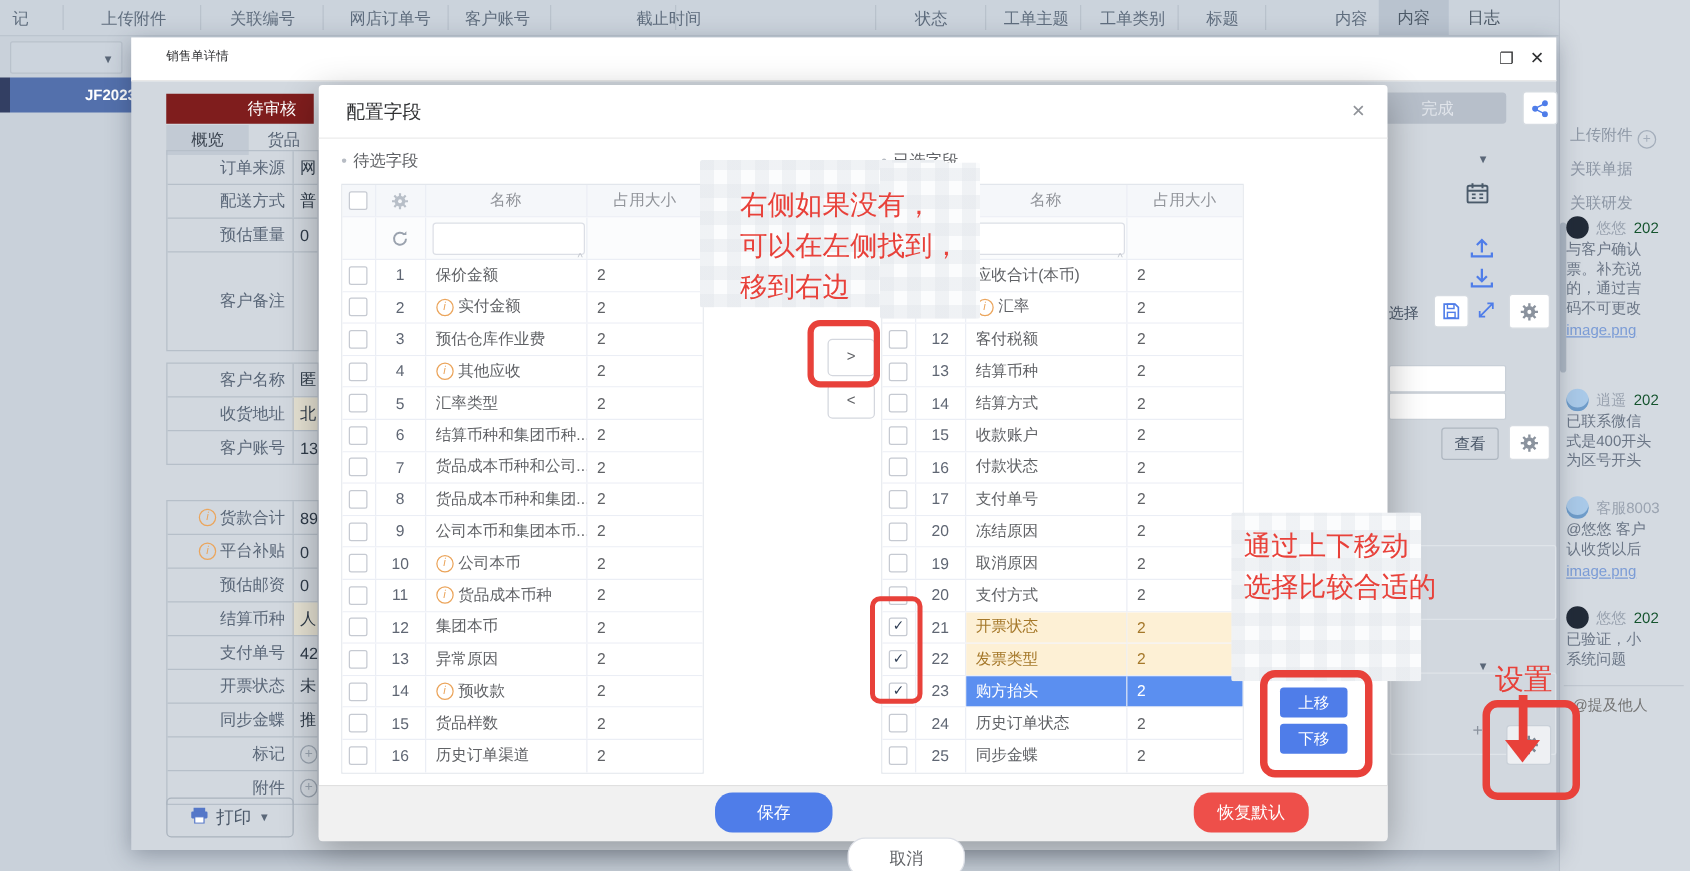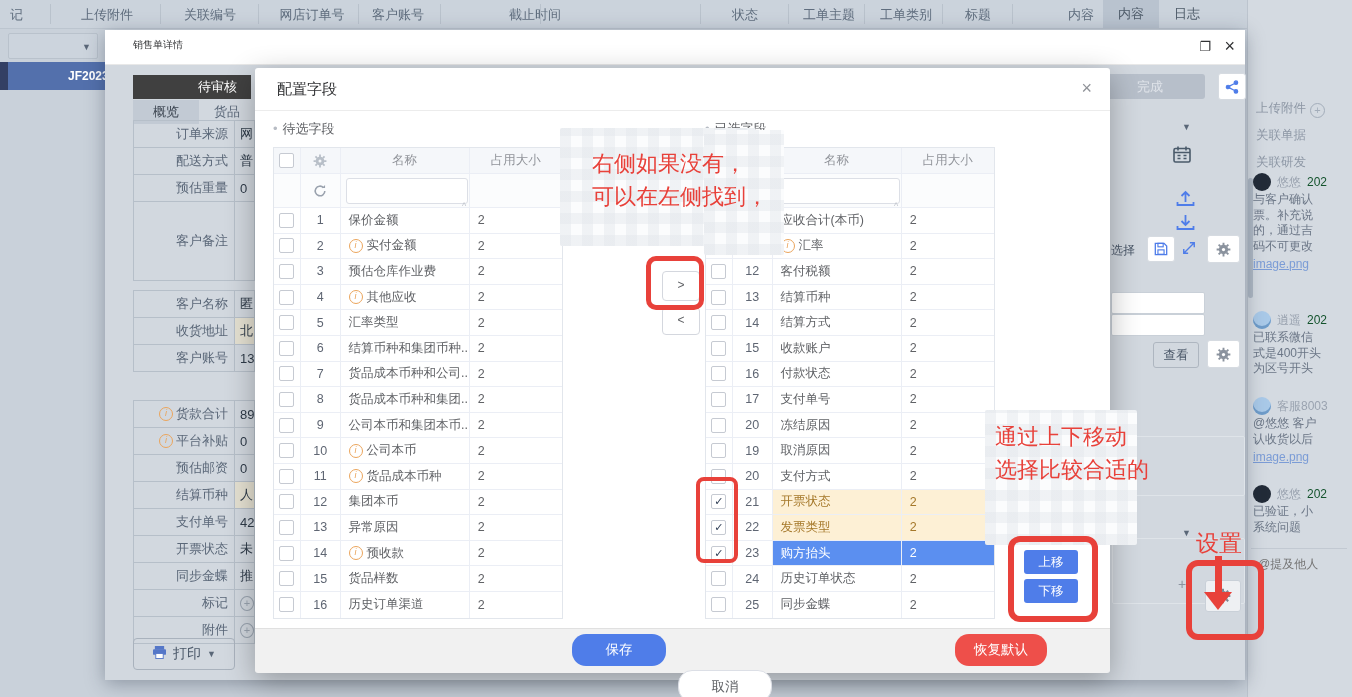--- a/index.html
+++ b/index.html
@@ -34,21 +34,21 @@
   .sb-div{position:absolute;left:3px;top:548px;width:96px;height:1px;background:#c2c9d2;}
   .mention{position:absolute;left:8px;top:556px;width:90px;background:transparent;border:none;outline:none;font-size:12px;color:#a8b0bc;font-family:inherit;}
   .sb-scroll{position:absolute;left:0;top:178px;width:5px;height:120px;background:#aeb8c4;border-radius:3px;}
   .topplus{position:absolute;left:1262px;top:33px;width:15px;height:15px;border:1px solid #9aa4b0;border-radius:50%;color:#9aa4b0;font-size:12px;line-height:14px;text-align:center;}
   
   .sdialog{position:absolute;left:105px;top:30px;width:1140px;height:650px;background:#d2d8df;z-index:10;box-shadow:0 4px 18px rgba(30,40,60,.35);}
   .sd-title{position:absolute;left:0;top:0;width:100%;height:34px;background:#fff;border-bottom:1px solid #e8e8e8;}
   .sd-title .t{position:absolute;left:28px;top:8px;font-size:10px;color:#303133;}
   .sd-min{position:absolute;right:34px;top:9px;font-size:13px;color:#303133;cursor:pointer;}
   .sd-close{position:absolute;right:10px;top:6px;font-size:18px;color:#303133;cursor:pointer;}
-  .badge{position:absolute;left:28px;top:45px;width:118px;height:24px;background:#404040;color:#fff;font-size:13px;line-height:24px;text-align:right;padding-right:14px;box-sizing:border-box;}
+  .badge{position:absolute;left:28px;top:45px;width:118px;height:24px;background:#7f1d1d;color:#fff;font-size:13px;line-height:24px;text-align:right;padding-right:14px;box-sizing:border-box;}
   .sd-tab{position:absolute;top:70px;height:24px;line-height:24px;font-size:13px;color:#5a6778;text-align:center;}
   .sd-tab.active{background:#c2cad4;color:#39424e;}
   .fgroup{position:absolute;left:28px;width:122px;border:1px solid #b6bfc9;box-sizing:border-box;}
   .frow{display:flex;border-bottom:1px solid #b6bfc9;}
   .frow:last-child{border-bottom:none;}
   .flab{width:100px;box-sizing:border-box;text-align:right;padding-right:6px;font-size:13px;color:#5a6778;display:flex;align-items:center;justify-content:flex-end;gap:3px;}
   .fval{flex:1;border-left:1px solid #b6bfc9;font-size:13px;color:#2f3b49;font-weight:500;display:flex;align-items:center;padding-left:5px;overflow:hidden;}
   .fval.hl{background:#e5e1d2;}
   .info-i{display:inline-block;width:12px;height:12px;border:1px solid #eba55c;border-radius:50%;color:#eba55c;font-size:9px;line-height:11px;text-align:center;flex:0 0 12px;font-style:italic;}
   .printbtn{position:absolute;left:28px;top:608px;width:100px;height:30px;border:1px solid #a9b2bd;border-radius:4px;display:flex;align-items:center;justify-content:center;gap:6px;font-size:14px;color:#4a5768;cursor:pointer;}
@@ -794,20 +794,21 @@
     </div>
   </div>
 
   <div class="patch" style="left:560px;top:128px;width:196px;height:118px;"></div>
   <div class="patch" style="left:704px;top:130px;width:80px;height:125px;"></div>
   <div class="patch" style="left:985px;top:410px;width:152px;height:135px;"></div>
 
   <div class="note" style="left:592px;top:147px;">
     <div>右侧如果没有，</div>
     <div>可以在左侧找到，</div>
+    <div>移到右边</div>
   </div>
   <div class="note" style="left:995px;top:420px;">
     <div>通过上下移动</div>
     <div>选择比较合适的</div>
   </div>
   <div class="note" style="left:1196px;top:527px;font-size:23px;">设置</div>
 
   <div class="redrect" style="left:646px;top:256px;width:48px;height:44px;"></div>
   <div class="redrect" style="left:696px;top:477px;width:34px;height:78px;border-width:4px;border-radius:8px;"></div>
   <div class="redrect" style="left:1008px;top:536px;width:78px;height:74px;border-width:6px;border-radius:12px;"></div>

